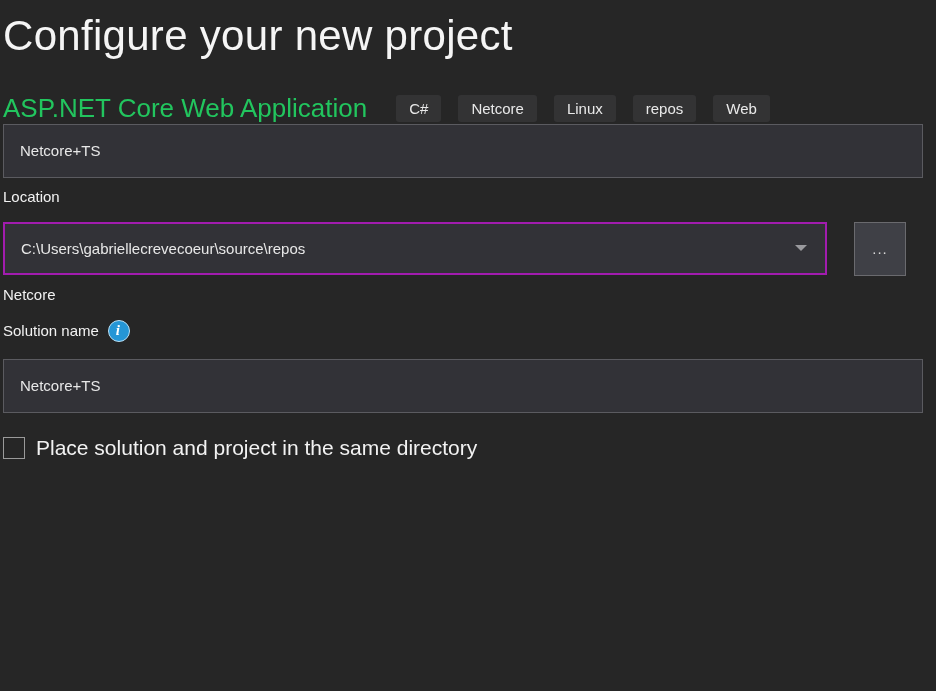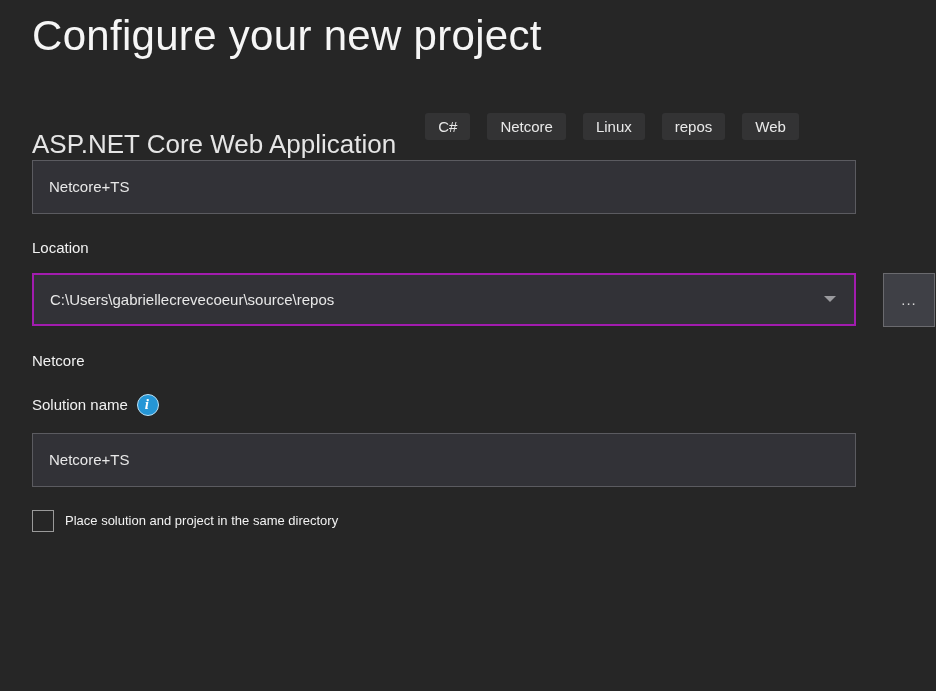--- a/index.html
+++ b/index.html
@@ -3,66 +3,65 @@
 <meta charset="utf-8">
 <style>
   * { box-sizing: border-box; margin: 0; padding: 0; }
   html, body {
     width: 936px; height: 691px;
     background: #262626;
     font-family: "Liberation Sans", "DejaVu Sans", sans-serif;
     color: #f0f0f0;
     overflow: hidden;
   }
-  .page { padding: 10px 0 0 32px; width: 936px; }
+  .page { padding: 10px 0 0 3px; width: 936px; }
 
   .title {
     font-size: 42px;
     font-weight: 300;
     color: #f5f5f5;
     letter-spacing: 0.3px;
     line-height: 1.25;
   }
 
   .subtitle-row {
     margin-top: 30px;
     display: flex;
     align-items: center;
   }
   .subtitle {
     font-size: 26px;
     font-weight: 300;
-    color: #e5e5e5;
+    color: #22c55e;
     margin-right: 29px;
     white-space: nowrap;
-    margin-top: 36px;
   }
   .tags { display: flex; gap: 17px; align-items: center; }
   .tag {
     background: #333334;
     color: #e9e9e9;
     font-size: 15px;
     padding: 5px 13px;
     border-radius: 3px;
     white-space: nowrap;
   }
 
   .field-label {
     font-size: 15px;
     color: #f2f2f2;
-    margin-top: 25px;
+    margin-top: 10px;
     margin-bottom: 17px;
     display: flex;
     align-items: center;
     gap: 9px;
   }
   .field-label.first { margin-top: 37px; }
 
   .text-input {
-    width: 824px;
+    width: 920px;
     height: 54px;
     background: #323237;
     border: 1px solid #5b5b60;
     color: #e8e8e8;
     font-size: 15px;
     font-family: "Liberation Sans", "DejaVu Sans", sans-serif;
     padding: 0 16px;
     outline: none;
     display: block;
   }
@@ -127,21 +126,21 @@
     display: flex;
     align-items: center;
     gap: 11px;
   }
   .checkbox {
     width: 22px; height: 22px;
     border: 1px solid #9a9a9a;
     background: transparent;
     flex: none;
   }
-  .checkbox-label { font-size: 13px; color: #f2f2f2; }
+  .checkbox-label { font-size: 21px; color: #f2f2f2; }
 </style>
 </head>
 <body>
 
 <div class="page">
 
   <h1 class="title">Configure your new project</h1>
 
   <div class="subtitle-row">
     <div class="subtitle">ASP.NET Core Web Application</div>

